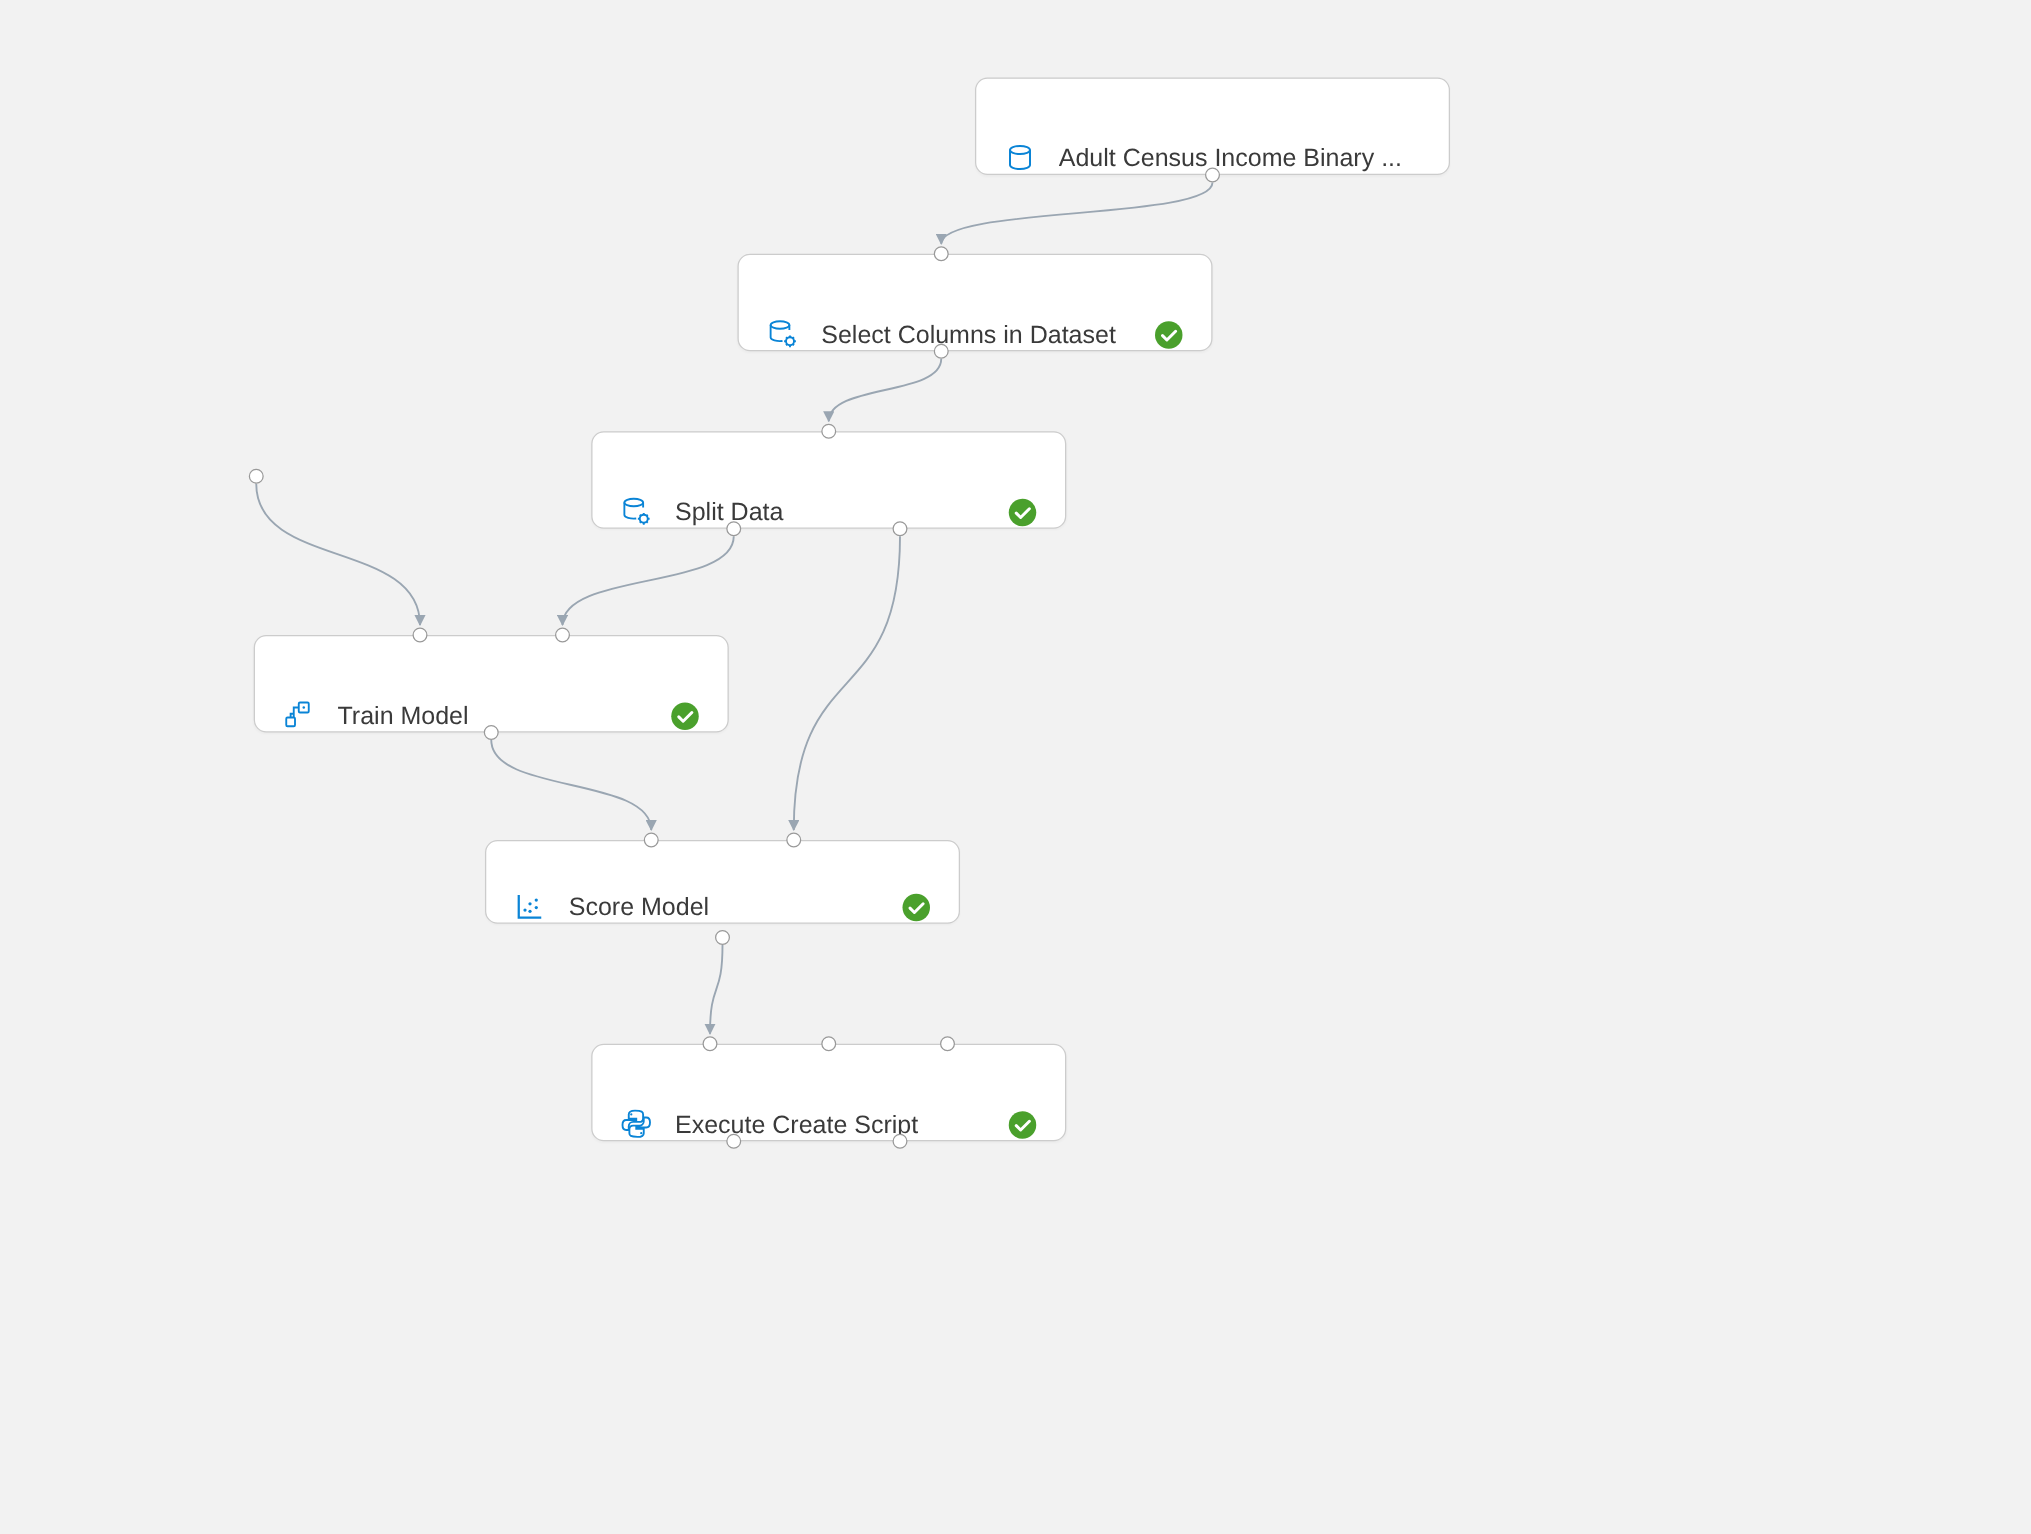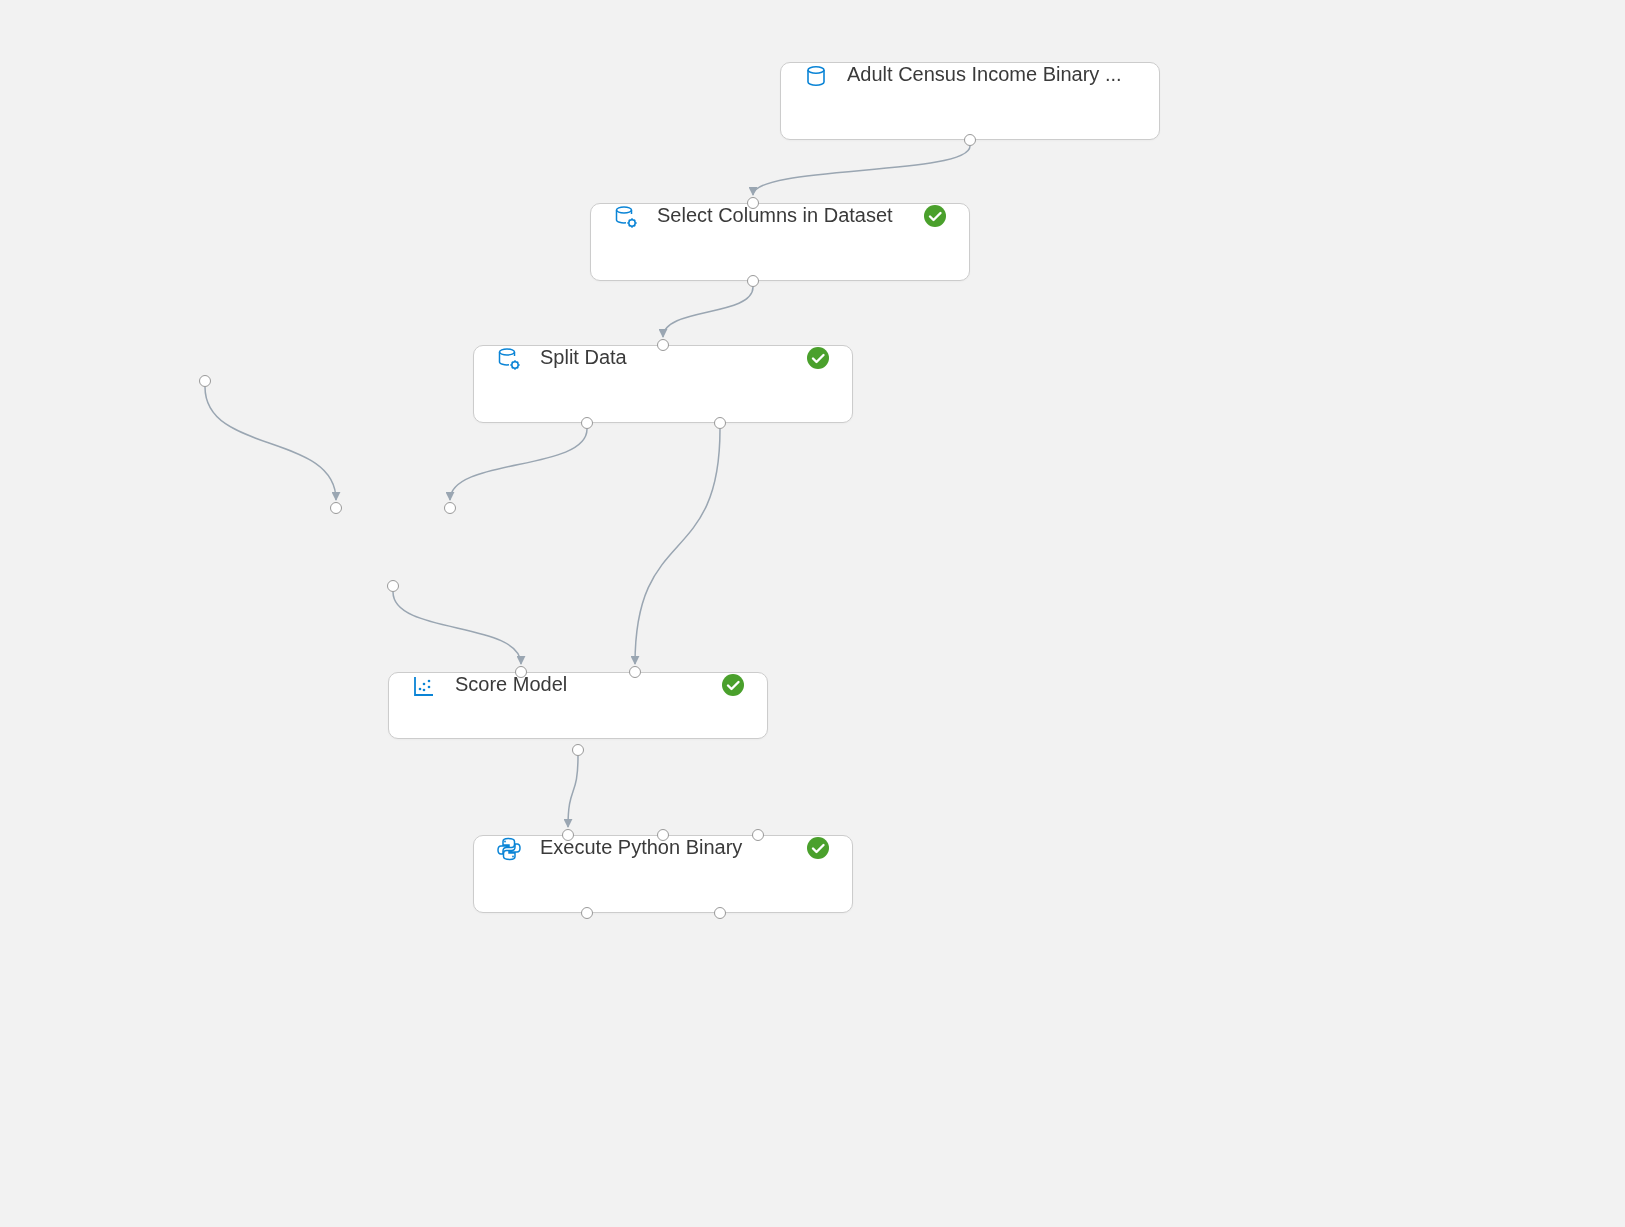--- a/index.html
+++ b/index.html
@@ -25,21 +25,21 @@
   }
   .node {
     position: absolute;
     width: 380px;
     height: 78px;
     background: #ffffff;
     border: 1px solid #ccc;
     border-radius: 10px;
     box-sizing: border-box;
     display: flex;
-    align-items: flex-start;
+    align-items: flex-end;
     padding: 0 22px;
     box-shadow: 0 1px 2px rgba(0,0,0,0.03);
   }
   .node .icon {
     width: 26px;
     height: 26px;
     flex: 0 0 26px;
     margin-right: 18px;
     display: flex;
     align-items: center;
@@ -140,20 +140,38 @@
         <svg width="24" height="24" viewBox="0 0 24 24">
     <circle cx="12" cy="12" r="11" fill="#4aa02c"></circle>
     <path d="M7 12.5 L10.5 16 L17.5 9" fill="none" stroke="#fff" stroke-width="2.4" stroke-linecap="round" stroke-linejoin="round"></path>
   </svg>
       </span>
     </div>
     <div class="port" style="left: 663px; top: 345px;"></div>
     <div class="port" style="left: 587px; top: 423px;"></div>
     <div class="port" style="left: 720px; top: 423px;"></div>
     <div class="port" style="left: 205px; top: 381px;"></div>
+    <div class="node" style="left: 203px; top: 508px; width: 380px; height: 78px;">
+      <span class="icon">
+        <svg width="26" height="26" viewBox="0 0 26 26" fill="none" stroke="#0a84d6" stroke-width="1.5">
+    <rect x="13" y="3" width="8" height="8" rx="1"></rect>
+    <rect x="3" y="15" width="7" height="7" rx="1"></rect>
+    <path d="M13 7 H9 V15"></path>
+    <path d="M6.5 15 V12 H9"></path>
+    <circle cx="17" cy="7" r="1" fill="#0a84d6" stroke="none"></circle>
+  </svg>
+      </span>
+      <span class="label">Train Model</span>
+      <span class="status">
+        <svg width="24" height="24" viewBox="0 0 24 24">
+    <circle cx="12" cy="12" r="11" fill="#4aa02c"></circle>
+    <path d="M7 12.5 L10.5 16 L17.5 9" fill="none" stroke="#fff" stroke-width="2.4" stroke-linecap="round" stroke-linejoin="round"></path>
+  </svg>
+      </span>
+    </div>
     <div class="port" style="left: 336px; top: 508px;"></div>
     <div class="port" style="left: 450px; top: 508px;"></div>
     <div class="port" style="left: 393px; top: 586px;"></div>
     <div class="node" style="left: 388px; top: 672px; width: 380px; height: 67px;">
       <span class="icon">
         <svg width="26" height="26" viewBox="0 0 26 26" fill="none" stroke="#0a84d6" stroke-width="1.8">
     <path d="M4 4 V22 H22"></path>
     <circle cx="9" cy="16" r="1.3" fill="#0a84d6" stroke="none"></circle>
     <circle cx="13" cy="11" r="1.3" fill="#0a84d6" stroke="none"></circle>
     <circle cx="13" cy="17" r="1.3" fill="#0a84d6" stroke="none"></circle>
@@ -174,21 +192,21 @@
     <div class="port" style="left: 578px; top: 750px;"></div>
     <div class="node" style="left: 473px; top: 835px; width: 380px; height: 78px;">
       <span class="icon">
         <svg width="26" height="26" viewBox="0 0 26 26" fill="none" stroke="#0a84d6" stroke-width="1.5">
     <path d="M12 2.5 c-4 0 -5 1 -5 3 v3.5 h6 v1 H5 c-2 0 -3 1 -3 4 s1 4 3 4 h2 v-3 c0 -2 1.5 -3.5 3.5 -3.5 h5 c2 0 3 -1 3 -3 v-3 c0 -2 -1 -3 -6.5 -3 z"></path>
     <path d="M14 23.5 c4 0 5 -1 5 -3 V17 h-6 v-1 h8 c2 0 3 -1 3 -4 s-1 -4 -3 -4 h-2 v3 c0 2 -1.5 3.5 -3.5 3.5 h-5 c-2 0 -3 1 -3 3 v3 c0 2 1 3 6.5 3 z"></path>
     <circle cx="9" cy="5.5" r="0.9" fill="#0a84d6" stroke="none"></circle>
     <circle cx="17" cy="20.5" r="0.9" fill="#0a84d6" stroke="none"></circle>
   </svg>
       </span>
-      <span class="label">Execute Python Binary</span>
+      <span class="label">Execute Create Script</span>
       <span class="status">
         <svg width="24" height="24" viewBox="0 0 24 24">
     <circle cx="12" cy="12" r="11" fill="#4aa02c"></circle>
     <path d="M7 12.5 L10.5 16 L17.5 9" fill="none" stroke="#fff" stroke-width="2.4" stroke-linecap="round" stroke-linejoin="round"></path>
   </svg>
       </span>
     </div>
     <div class="port" style="left: 568px; top: 835px;"></div>
     <div class="port" style="left: 663px; top: 835px;"></div>
     <div class="port" style="left: 758px; top: 835px;"></div>

